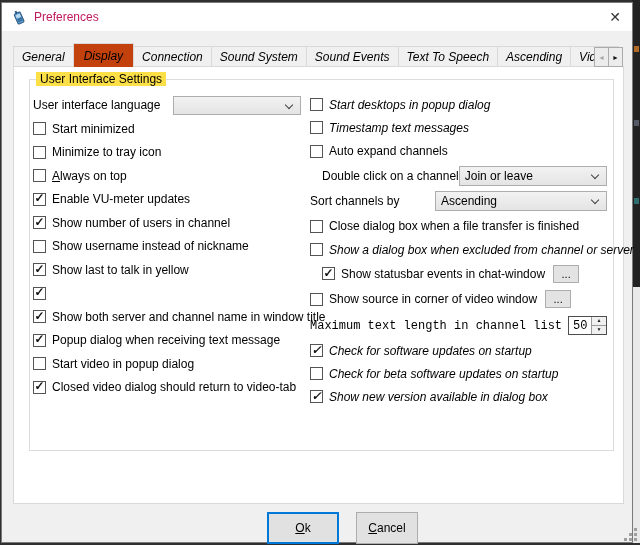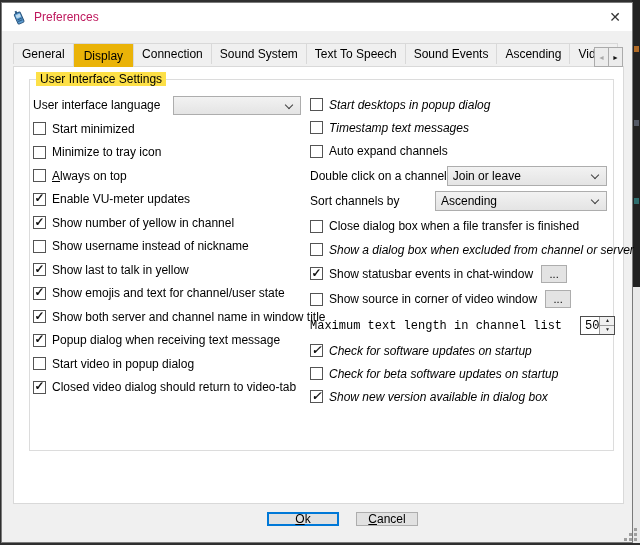--- a/index.html
+++ b/index.html
@@ -20,45 +20,45 @@
   
   .titlebar { position:absolute; left:0; top:0; width:100%; height:28px; background:#fff;
               display:flex; align-items:center; }
   .app-icon { width:16px; height:16px; margin-left:9px; }
   .title-text { margin-left:7px; font-size:12px; color:#be185d; }
   .close-btn { position:absolute; right:0; top:0; width:34px; height:28px; display:flex;
                align-items:center; justify-content:center; font-size:14px; color:#333; cursor:default; }
 
   
   .tabbar { position:absolute; left:11px; top:40px; right:8px; height:24px;
-            display:flex; align-items:flex-start; overflow:hidden; }
+            display:flex; align-items:flex-end; overflow:hidden;font-style:italic; }
   .tab { height:21px; padding:0 8px; background:#f0f0f0; border:1px solid #d9d9d9;
          border-bottom:none; display:flex; align-items:center; margin-right:-1px;
          white-space:nowrap; position:relative; z-index:1; }
-  .tab.checked { height:25px; background:#eab308; z-index:3; margin-bottom:-1px; padding:11px 10px; }
+  .tab.checked { height:25px; background:#c2410c; z-index:3; margin-bottom:-1px; padding:11px 10px; }
   .tab-scrollers { position:absolute; left:593px; top:44px; display:flex; z-index:4; }
   .tscroll { width:15px; height:20px; background:#ececec; border:1px solid #ababab;
              display:flex; align-items:center; justify-content:center; font-size:7px; margin-left:-1px; }
   .tscroll.disabled { color:#a9a9a9; }
   .tscroll.enabled { color:#111; }
 
   
   .pane { position:absolute; left:11px; top:63px; width:611px; height:438px;
           background:#fff; border:1px solid #d9d9d9; z-index:2; }
 
   .groupbox { position:absolute; left:27px; top:76px; width:585px; height:372px;
               border:1px solid #dcdcdc; z-index:3; }
   .group-title { position:absolute; left:6px; top:-8px; background:#fde047; padding:0 4px; font-size:12px; }
 
   .col { position:absolute; z-index:4; }
   .col-left { left:31px; top:90px; width:268px; }
   .col-right { left:308px; top:90px; width:297px; }
   .row { display:flex; align-items:center; }
   .rh235 { height:23.5px; } .rh23 { height:23px;font-style:italic; } .rh24 { height:24px;text-align:right; }
-  .rh25 { height:25px; } .rh26 { height:26px; } .rh27 { height:27px;font-family:Liberation Mono, monospace; }
+  .rh25 { height:25px;margin-left:12px; } .rh26 { height:26px; } .rh27 { height:27px;font-family:Liberation Mono, monospace; }
 
   .cb { width:13px; height:13px; border:1px solid #545454; background:#fff; flex:0 0 auto;
         display:flex; align-items:center; justify-content:center; }
   .cb.checked::after { content:"✓"; font-size:12px; line-height:11px; color:#111;
                        margin-top:-1px; font-weight:bold; }
   .cb-label { margin-left:6px; white-space:nowrap; }
   .plain-label { white-space:nowrap; }
   .u-first { display:inline-block; }
   .u-first::first-letter { text-decoration:underline; }
 
@@ -67,30 +67,30 @@
   .combo .chevron { position:absolute; right:8px; top:6px; width:6px; height:6px;
                     border-right:1.4px solid #404040; border-bottom:1.4px solid #404040;
                     transform:rotate(45deg); margin-top:-1px; }
   .combo-lang { width:128px; height:19px; margin-left:auto; }
   .combo-right { width:172px; margin-left:auto; }
   .combo-value { font-size:12px; white-space:nowrap; }
 
   .dots-btn { margin-left:8px; width:26px; height:18px; background:#e3e3e3; border:1px solid #adadad;
               display:flex; align-items:center; justify-content:center; font-size:11px; line-height:6px; }
 
-  .spinbox { margin-left:18px; width:48px; height:19px; border:1px solid #4d4d4d; background:#fff;
+  .spinbox { margin-left:6px; width:48px; height:19px; border:1px solid #4d4d4d; background:#fff;
              display:flex; }
   .spin-value { flex:1; padding-left:4px; display:flex; align-items:center; }
   .spin-btns { width:15px; display:flex; flex-direction:column; border-left:1px solid #9a9a9a; }
   .spin-btn { flex:1; background:#f0f0f0; display:flex; align-items:center; justify-content:center;
               font-size:5px; color:#222; }
   .spin-btn.up { border-bottom:1px solid #9a9a9a; }
 
   
-  .btn { position:absolute; top:509px; height:14px; display:flex; align-items:center;
+  .btn { position:absolute; top:509px; height:32px; display:flex; align-items:center;
          justify-content:center; background:#e1e1e1; font-size:12px; z-index:5; }
   .btn-ok { left:265px; width:72px; border:2px solid #0078d7; }
   .btn-cancel { left:354px; width:62px; border:1px solid #adadad; }
 
   .resize-grip { position:absolute; right:2px; bottom:3px; width:14px; height:14px; }
   .resize-grip::before { content:""; position:absolute; left:0; top:0; width:3px; height:3px;
      background:transparent;
      box-shadow: 10px 10px 0 #9f9f9f, 10px 5px 0 #9f9f9f, 5px 10px 0 #9f9f9f,
                  10px 0 0 #9f9f9f, 0 10px 0 #9f9f9f, 5px 5px 0 #9f9f9f; }
 </style>
@@ -128,24 +128,24 @@
       <div class="tab checked">
           <span>Display</span>
         </div>
       <div class="tab">
           <span>Connection</span>
         </div>
       <div class="tab">
           <span>Sound System</span>
         </div>
       <div class="tab">
+          <span>Sound Events</span>
+        </div>
+      <div class="tab">
           <span>Text To Speech</span>
-        </div>
-      <div class="tab">
-          <span>Sound Events</span>
         </div>
       <div class="tab">
           <span>Ascending</span>
         </div>
       <div class="tab">
           <span>Video</span>
         </div>
     </div>
     <div class="tab-scrollers">
       <span class="tscroll disabled">◄</span>
@@ -177,33 +177,32 @@
       <div class="row rh235">
         <span class="cb"></span>
         <span class="cb-label u-first">Always on top</span>
       </div>
       <div class="row rh235">
         <span class="cb checked"></span>
         <span class="cb-label">Enable VU-meter updates</span>
       </div>
       <div class="row rh235">
         <span class="cb checked"></span>
-        <span class="cb-label">Show number of yellow in channel</span>
+        <span class="cb-label">Show number of users in channel</span>
       </div>
       <div class="row rh235">
         <span class="cb"></span>
         <span class="cb-label">Show username instead of nickname</span>
       </div>
       <div class="row rh235">
         <span class="cb checked"></span>
         <span class="cb-label">Show last to talk in yellow</span>
       </div>
       <div class="row rh235">
         <span class="cb checked"></span>
-        <span class="cb-label">Show emojis and text for channel/user state</span>
       </div>
       <div class="row rh235">
         <span class="cb checked"></span>
         <span class="cb-label">Show both server and channel name in window title</span>
       </div>
       <div class="row rh235">
         <span class="cb checked"></span>
         <span class="cb-label">Popup dialog when receiving text message</span>
       </div>
       <div class="row rh235">

